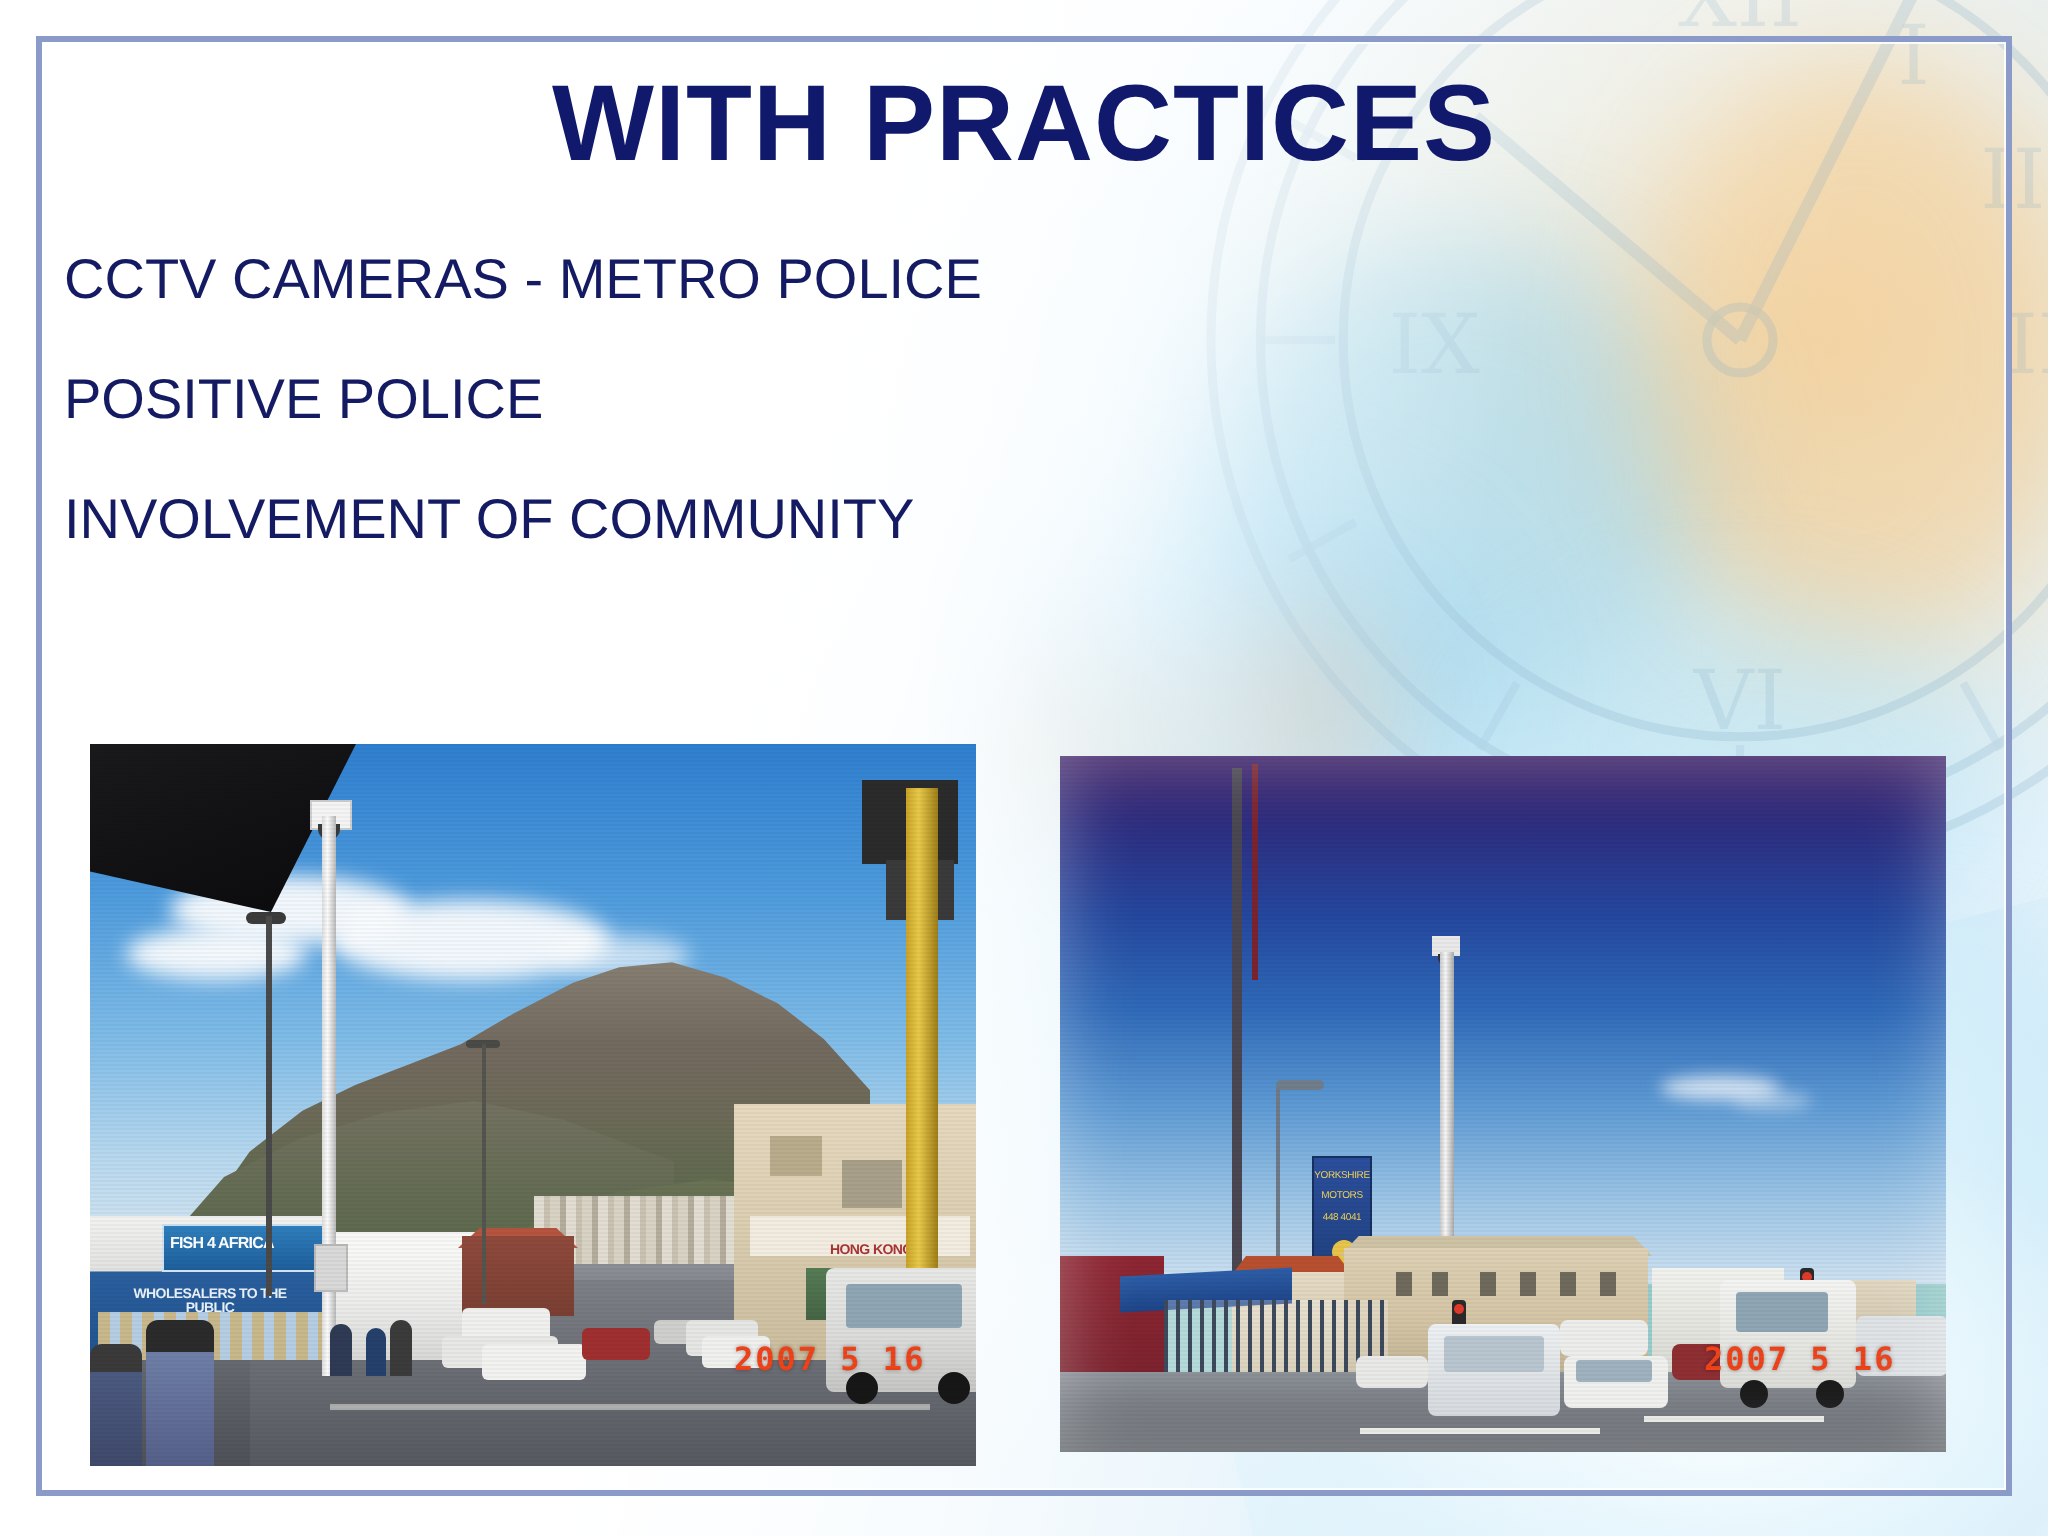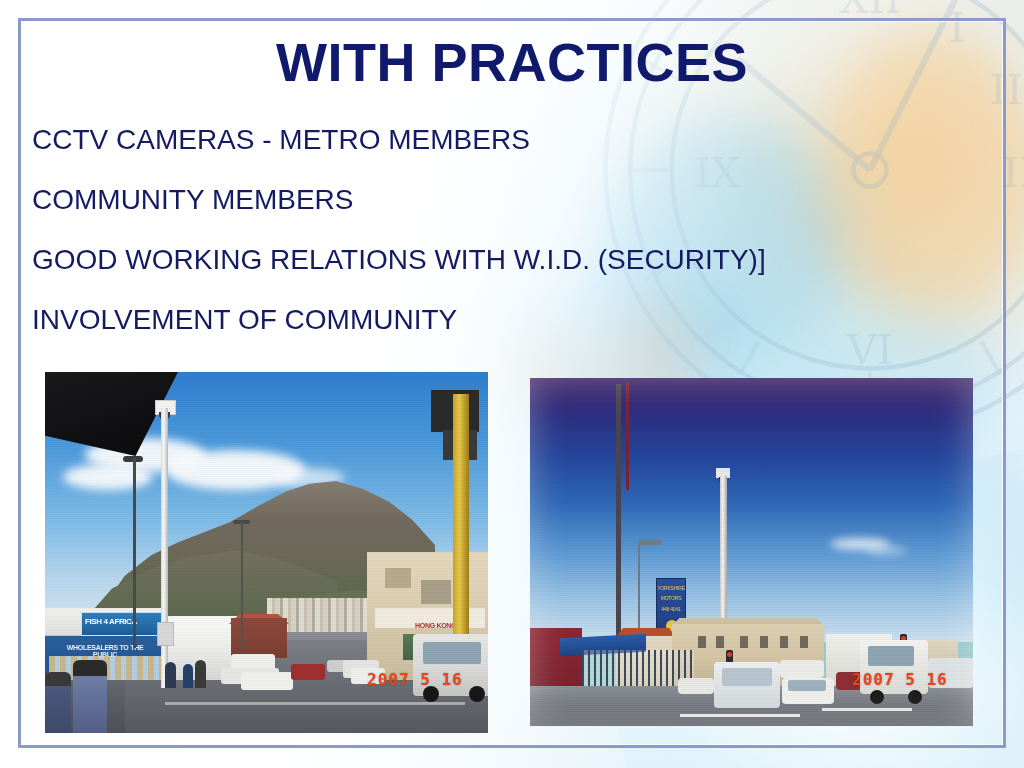--- a/index.html
+++ b/index.html
@@ -252,23 +252,22 @@
 
   <div class="swoosh"></div>
   <div class="swoosh2"></div>
   <div class="veil"></div>
 
   <div class="frame"></div>
 
   <div class="title">WITH PRACTICES</div>
 
   <div class="bullets">
-    <div class="bullet">CCTV CAMERAS - METRO MEMBERS</div>
-    <div class="bullet">COMMUNITY MEMBERS</div>
-    <div class="bullet">GOOD WORKING RELATIONS WITH W.I.D. (SECURITY)]</div>
+    <div class="bullet">CCTV CAMERAS - METRO POLICE</div>
+    <div class="bullet">POSITIVE POLICE</div>
     <div class="bullet">INVOLVEMENT OF COMMUNITY</div>
   </div>
 
   <div class="photo" id="photo-street">
     <div class="ph-inner">
       <div class="p1-sky"></div>
 
       <div class="p1-cloud" style="left:40px;top:66px;width:120px;height:34px;"></div>
       <div class="p1-cloud" style="left:120px;top:78px;width:140px;height:40px;"></div>
       <div class="p1-cloud" style="left:18px;top:92px;width:90px;height:26px;"></div>

